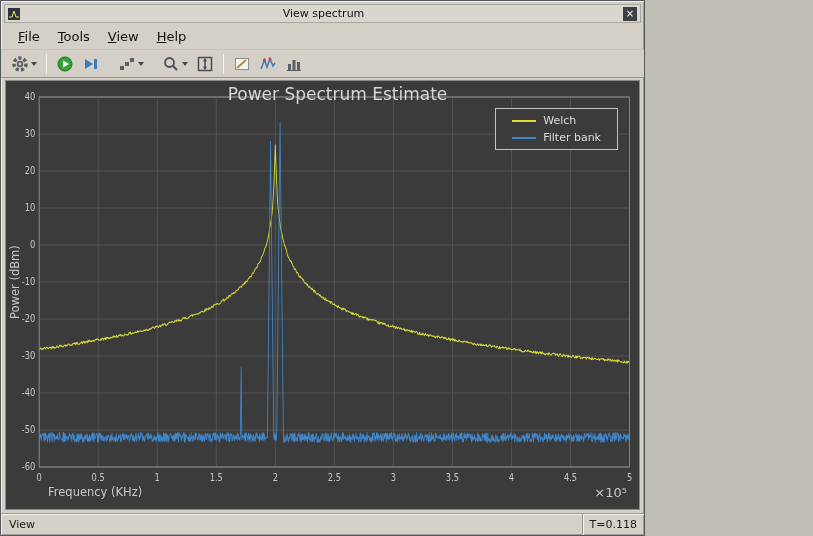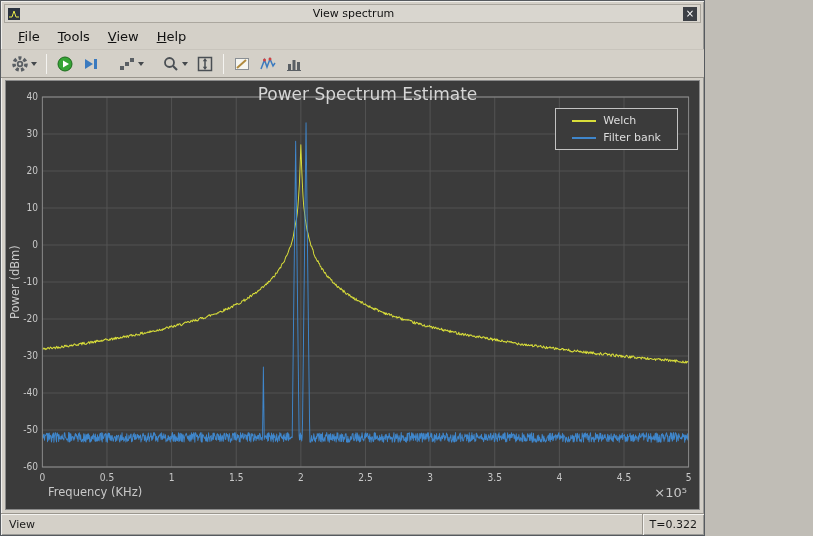--- a/index.html
+++ b/index.html
@@ -1,18 +1,18 @@
 <!DOCTYPE html>
 <html><head>
 <meta charset="utf-8">
 <style>
   * { box-sizing: border-box; }
   body { margin: 0; background: #c0bdb6; font-family: "DejaVu Sans", sans-serif; }
   .window {
-    width: 705px; height: 536px;
+    width: 645px; height: 536px;
     background: #d4d0c8;
     border: 1px solid #565a5f;
     box-shadow: inset 1px 1px 0 #f0efec, inset -1px -1px 0 #9a9a96;
     display: flex; flex-direction: column;
     position: relative;
   }
   
   .titlebar {
     height: 19px; margin: 3px 3px 0;
     display: flex; align-items: center;
@@ -246,16 +246,16 @@
         </div>
         <div class="legend-row">
           <span class="legend-line" style="background: rgb(63, 134, 203);"></span>
           <span>Filter bank</span>
         </div>
       </div>
   </div>
 
   <div class="statusbar">
     <span>View</span>
-    <span class="status-time">T=0.322</span>
+    <span class="status-time">T=0.118</span>
   </div>
 
 </div>
 
 </body></html>

